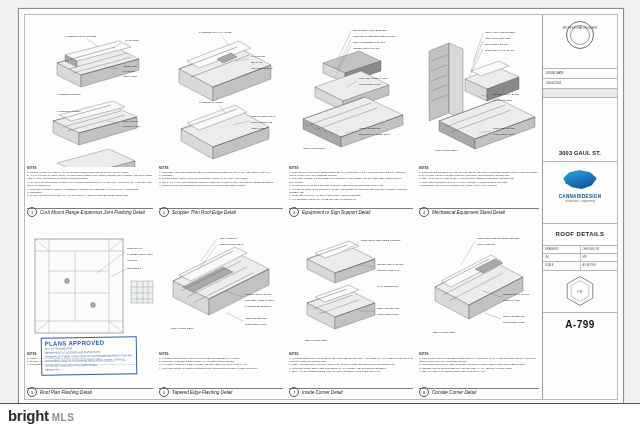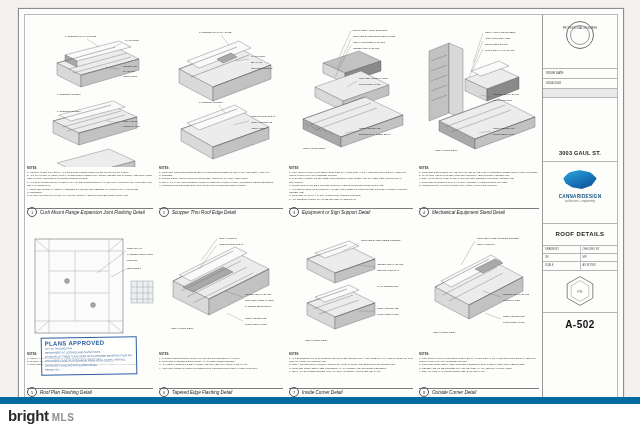--- a/index.html
+++ b/index.html
@@ -61,21 +61,21 @@
   .planbox{fill:#fbfbfb;stroke:#575757;stroke-width:.5;}
   .planln{stroke:#777;stroke-width:.3;fill:none;}
   .hatch{fill:#eceff1;stroke:#6e6e6e;stroke-width:.3;}
 
   
   .approved{position:absolute;left:22px;bottom:30px;width:96px;height:38px;border:1.4px solid #2e5fa3;color:#2e5fa3;padding:2px 3px;box-sizing:border-box;background:rgba(255,255,255,.55);transform:rotate(-1deg);}
   .approved .ttl{font-size:6px;font-weight:bold;letter-spacing:.3px;}
   .approved .body{font-size:2.4px;line-height:1.3;margin-top:1px;}
 
   
-  .footer{position:absolute;left:0;bottom:0;width:640px;height:23px;background:#ffffff;border-top:7px solid #0369a1;display:flex;align-items:center;}
+  .footer{position:absolute;left:0;bottom:0;width:640px;height:23px;background:#ffffff;border-top:1px solid #0369a1;display:flex;align-items:center;}
   .bm{display:flex;align-items:baseline;gap:3px;margin-left:8px;}
   .bm .b1{font-size:15px;font-weight:bold;color:#2b2b2b;letter-spacing:-.3px;}
   .bm .b2{font-size:10px;font-weight:bold;color:#8e8e8e;letter-spacing:.5px;}
 </style>
 </head>
 <body>
 
 <div id="sheet">
   <div class="paper">
     <div class="inner-border"></div>
@@ -426,21 +426,21 @@
         <div>AS NOTED</div>
       </div>
       <div class="tb-cell tb-stamp">
         <svg class="stamp-poly" viewBox="0 0 40 40">
           <polygon points="20,2 36,11 36,29 20,38 4,29 4,11" fill="none" stroke="#6a6a6a" stroke-width="1"></polygon>
           <polygon points="20,7 31,13.5 31,26.5 20,33 9,26.5 9,13.5" fill="none" stroke="#9a9a9a" stroke-width=".7"></polygon>
           <text x="20" y="22" text-anchor="middle" font-size="5" fill="#777">PE</text>
         </svg>
       </div>
       <div class="tb-cell tb-sheet" style="border-bottom:none;">
-        <span>A-502</span>
+        <span>A-799</span>
       </div>
     </div>
 
     <div class="approved">
       <div class="ttl">PLANS APPROVED</div>
       <div class="body">CITY OF PHILADELPHIA</div>
       <div class="body">DEPARTMENT OF LICENSES AND INSPECTIONS</div>
       <div class="body">APPROVAL OF THESE PLANS DOES NOT AUTHORIZE DEVIATION FROM ANY</div>
       <div class="body">APPLICABLE CODE OR ORDINANCE. WORK SHALL COMPLY WITH ALL</div>
       <div class="body">APPROVED PLANS AND APPLICABLE CODES.</div>

